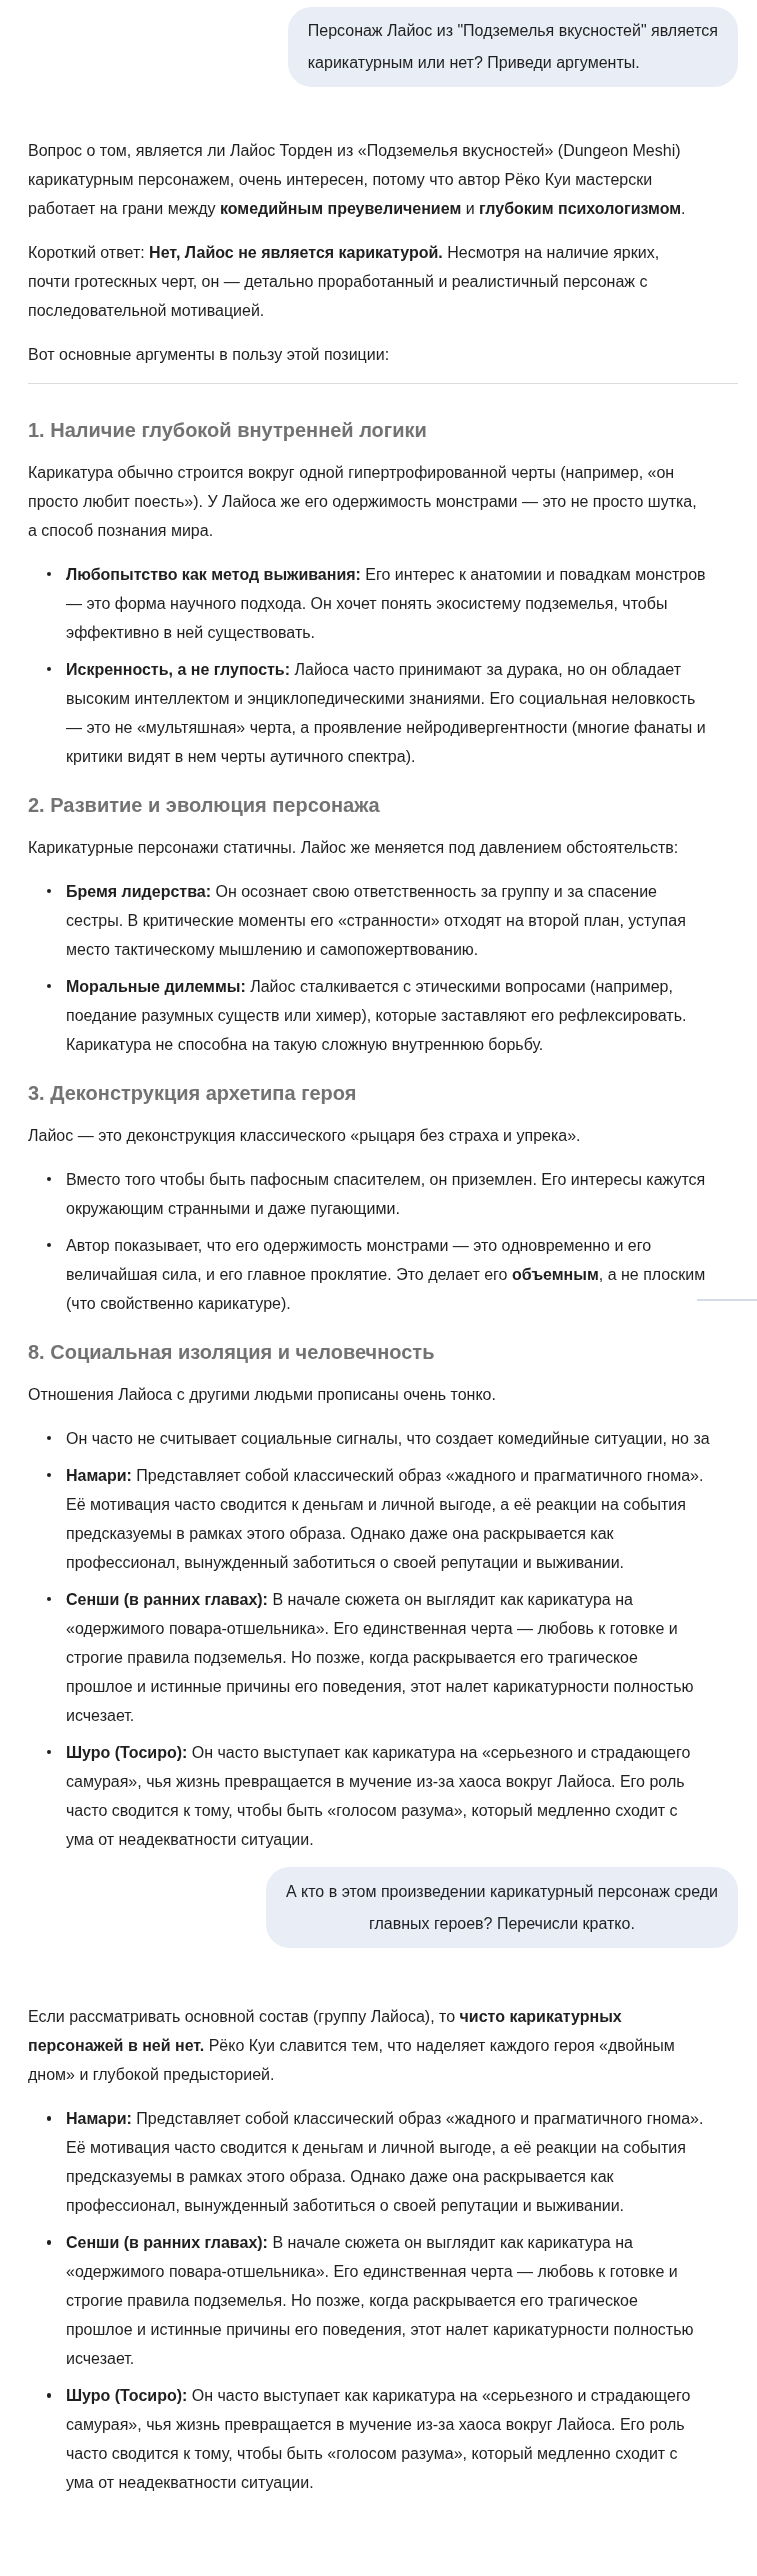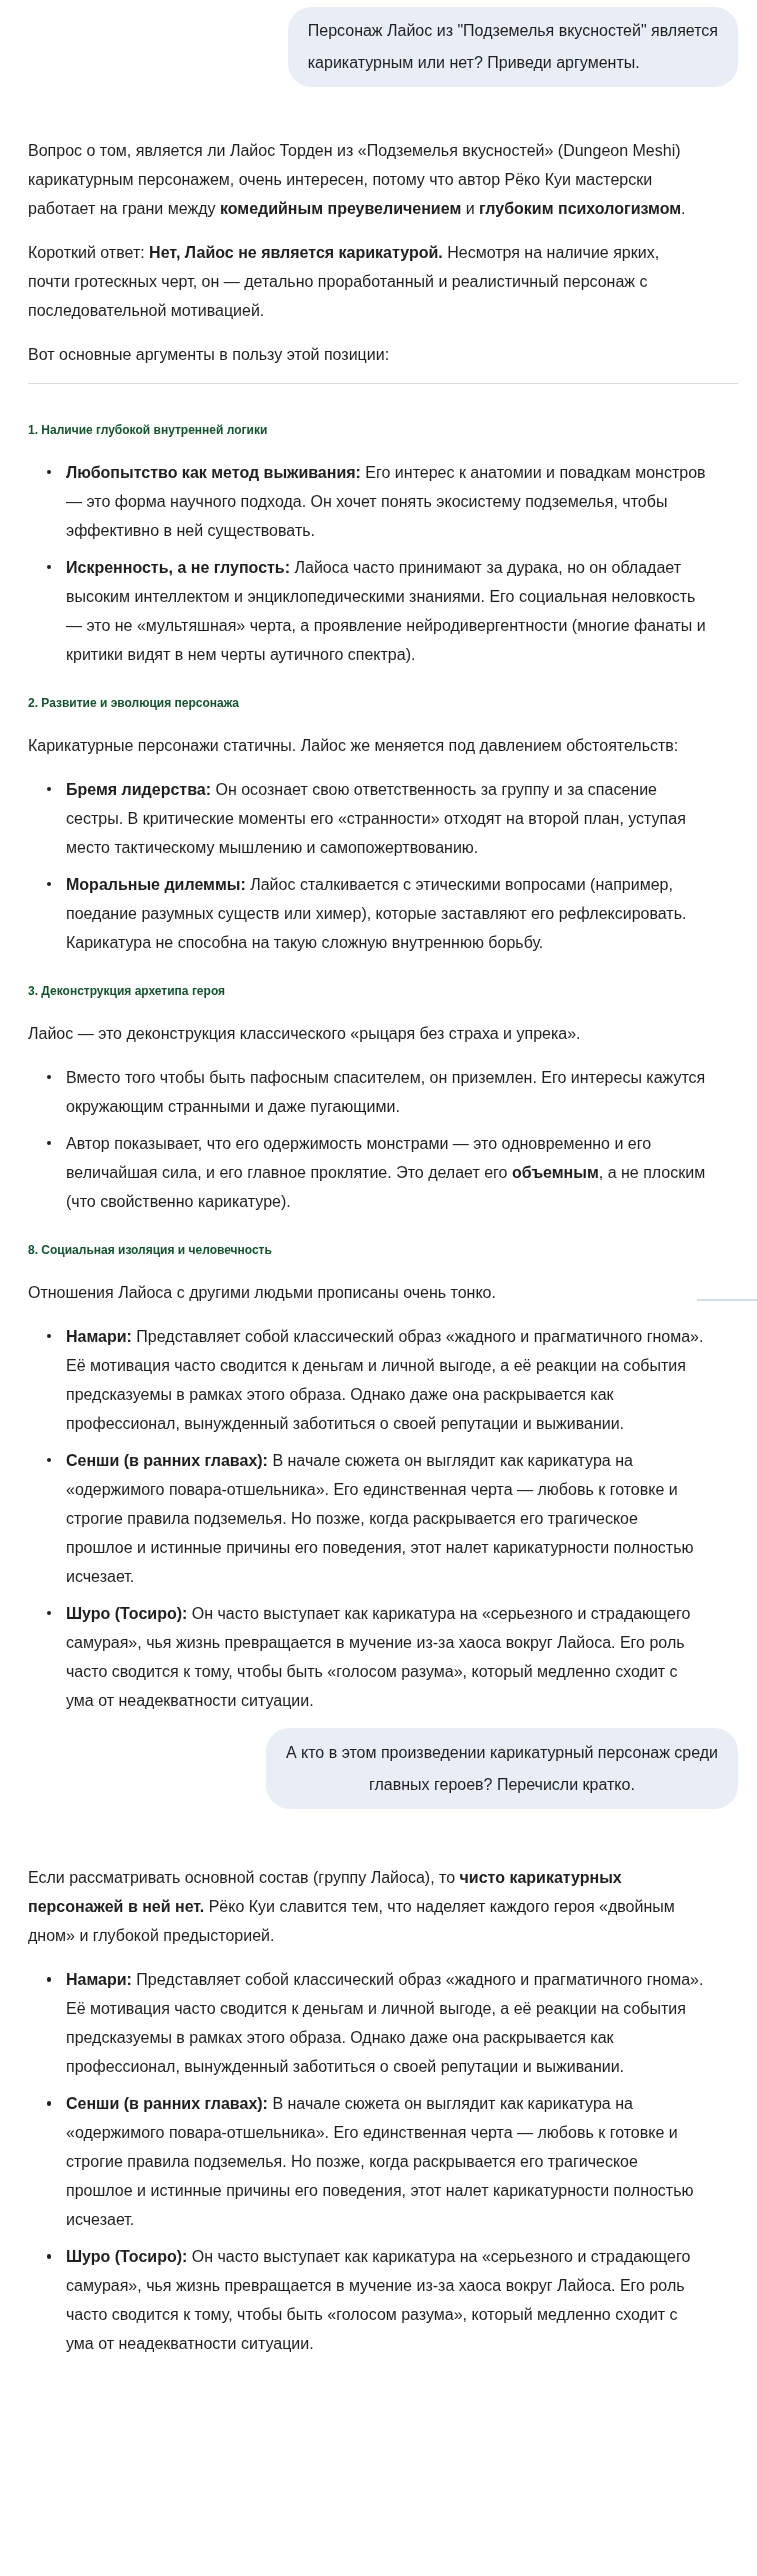--- a/index.html
+++ b/index.html
@@ -18,21 +18,21 @@
   }
   .user-row.first{margin-top:6.7px;}
   .user-row.second{margin-top:13.5px;text-align:center;}
   
   .response{font-size:16px;line-height:29px;}
   .response.first{margin-top:49px;}
   .response.second{margin-top:54px;}
   .response p{margin:15px 0 0 0;white-space:pre;}
   .response p:first-child{margin-top:13px;}
   .response h3{
-    font-size:12px;line-height:25px;font-weight:700;color:#14532d;
+    font-size:20px;line-height:25px;font-weight:700;color:#737373;
     margin:22px 0 11.8px 0;white-space:pre;
   }
   .response hr{
     border:none;border-top:1.3px solid #dcdcdc;height:0;
     margin:13.5px 0 34px 0;
   }
   .bullets{margin:15px 0 0 0;padding:0;list-style:none;}
   .bullet{position:relative;padding-left:38px;margin-top:8px;white-space:pre;}
   .bullet:first-child{margin-top:0;}
   .bullet::before{
@@ -61,20 +61,23 @@
 карикатурным персонажем, очень интересен, потому что автор Рёко Куи мастерски
 работает на грани между <strong>комедийным преувеличением</strong> и <strong>глубоким психологизмом</strong>.</p>
     <p>Короткий ответ: <strong>Нет, Лайос не является карикатурой.</strong> Несмотря на наличие ярких,
 почти гротескных черт, он — детально проработанный и реалистичный персонаж с
 последовательной мотивацией.</p>
     <p>Вот основные аргументы в пользу этой позиции:</p>
 
     <hr>
 
     <h3>1. Наличие глубокой внутренней логики</h3>
+    <p>Карикатура обычно строится вокруг одной гипертрофированной черты (например, «он
+просто любит поесть»). У Лайоса же его одержимость монстрами — это не просто шутка,
+а способ познания мира.</p>
     <div class="bullets">
       <div class="bullet"><strong>Любопытство как метод выживания:</strong> Его интерес к анатомии и повадкам монстров
 — это форма научного подхода. Он хочет понять экосистему подземелья, чтобы
 эффективно в ней существовать.</div>
       <div class="bullet"><strong>Искренность, а не глупость:</strong> Лайоса часто принимают за дурака, но он обладает
 высоким интеллектом и энциклопедическими знаниями. Его социальная неловкость
 — это не «мультяшная» черта, а проявление нейродивергентности (многие фанаты и
 критики видят в нем черты аутичного спектра).</div>
     </div>
 
@@ -95,20 +98,21 @@
       <div class="bullet">Вместо того чтобы быть пафосным спасителем, он приземлен. Его интересы кажутся
 окружающим странными и даже пугающими.</div>
       <div class="bullet">Автор показывает, что его одержимость монстрами — это одновременно и его
 величайшая сила, и его главное проклятие. Это делает его <strong>объемным</strong>, а не плоским
 (что свойственно карикатуре).</div>
     </div>
 
     <h3>8. Социальная изоляция и человечность</h3>
     <p>Отношения Лайоса с другими людьми прописаны очень тонко.</p>
     <div class="bullets">
+      <div class="bullet">Он часто не считывает социальные сигналы, что создает комедийные ситуации, но за</div>
       <div class="bullet"><strong>Намари:</strong> Представляет собой классический образ «жадного и прагматичного гнома».
 Её мотивация часто сводится к деньгам и личной выгоде, а её реакции на события
 предсказуемы в рамках этого образа. Однако даже она раскрывается как
 профессионал, вынужденный заботиться о своей репутации и выживании.</div>
       <div class="bullet"><strong>Сенши (в ранних главах):</strong> В начале сюжета он выглядит как карикатура на
 «одержимого повара-отшельника». Его единственная черта — любовь к готовке и
 строгие правила подземелья. Но позже, когда раскрывается его трагическое
 прошлое и истинные причины его поведения, этот налет карикатурности полностью
 исчезает.</div>
       <div class="bullet"><strong>Шуро (Тосиро):</strong> Он часто выступает как карикатура на «серьезного и страдающего

